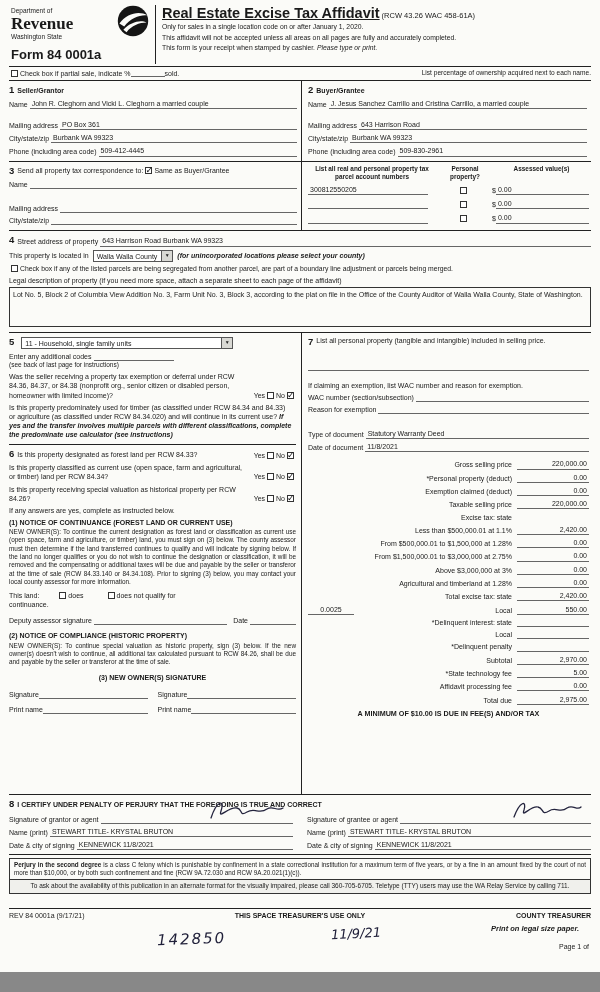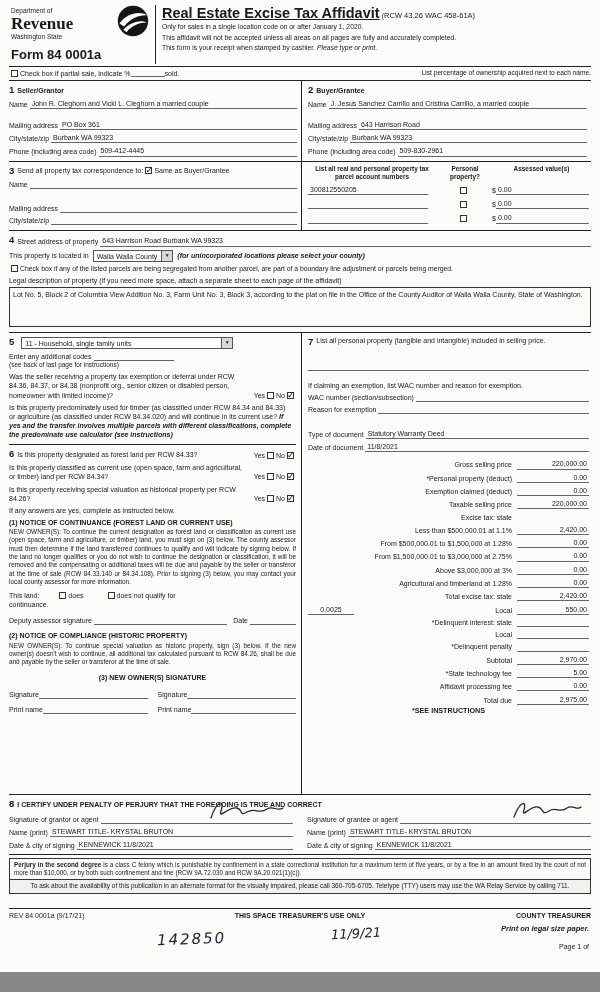--- a/index.html
+++ b/index.html
@@ -84,21 +84,21 @@
   
   .bottom{margin-top:auto;}
   .footer-row{border-top:1px solid #222;display:flex;align-items:center;padding:2px 0;}
   .footer-row .fl{width:170px;}
   .footer-row .fc{flex:1;text-align:center;font-weight:bold;}
   .footer-row .fr{width:170px;text-align:right;font-weight:bold;}
   .treasurer-space{position:relative;height:50px;}
   .hand{font-family:"DejaVu Sans",sans-serif;font-style:italic;color:#20203a;}
   .stamp-no{position:absolute;left:148px;top:8px;font-size:15px;transform:rotate(-2deg);letter-spacing:2px;}
   .stamp-date{position:absolute;left:322px;top:4px;font-size:13px;transform:rotate(-3deg);}
-  .legal-paper{position:absolute;right:2px;top:2px;font-weight:bold;font-style:italic;font-size:7.5px;}
+  .legal-paper{position:absolute;right:12px;top:2px;font-weight:bold;font-style:italic;font-size:7.5px;}
   .page-of{position:absolute;right:2px;top:20px;font-size:7px;}
 </style>
 </head>
 <body>
 
 <div class="page">
 
   <div class="header">
     <div class="logo-block">
       <div class="dept-top">Department of</div>
@@ -431,21 +431,21 @@
         </div>
       <div class="tax-row">
           <span class="tax-label">Affidavit processing fee</span>
           <span class="tax-val">0.00</span>
         </div>
       <div class="tax-row">
           <span class="tax-label">Total due</span>
           <span class="tax-val">2,975.00</span>
         </div>
 
-      <div class="min-note" style="margin-top:1px;">*SEE INSTRUCTIONS</div>
+      <div class="min-note">A MINIMUM OF $10.00 IS DUE IN FEE(S) AND/OR TAX</div>
     </div>
   </div>
 
   <div class="sec8">
     <div><span class="sec-num">8</span><span class="b">I CERTIFY UNDER PENALTY OF PERJURY THAT THE FOREGOING IS TRUE AND CORRECT</span></div>
     <div class="sig-cols">
       <div>
         <div class="fline sig-line" style="margin-top:0;">
           <span class="lab">Signature of grantor or agent</span>
           <span class="fill grow"></span>

